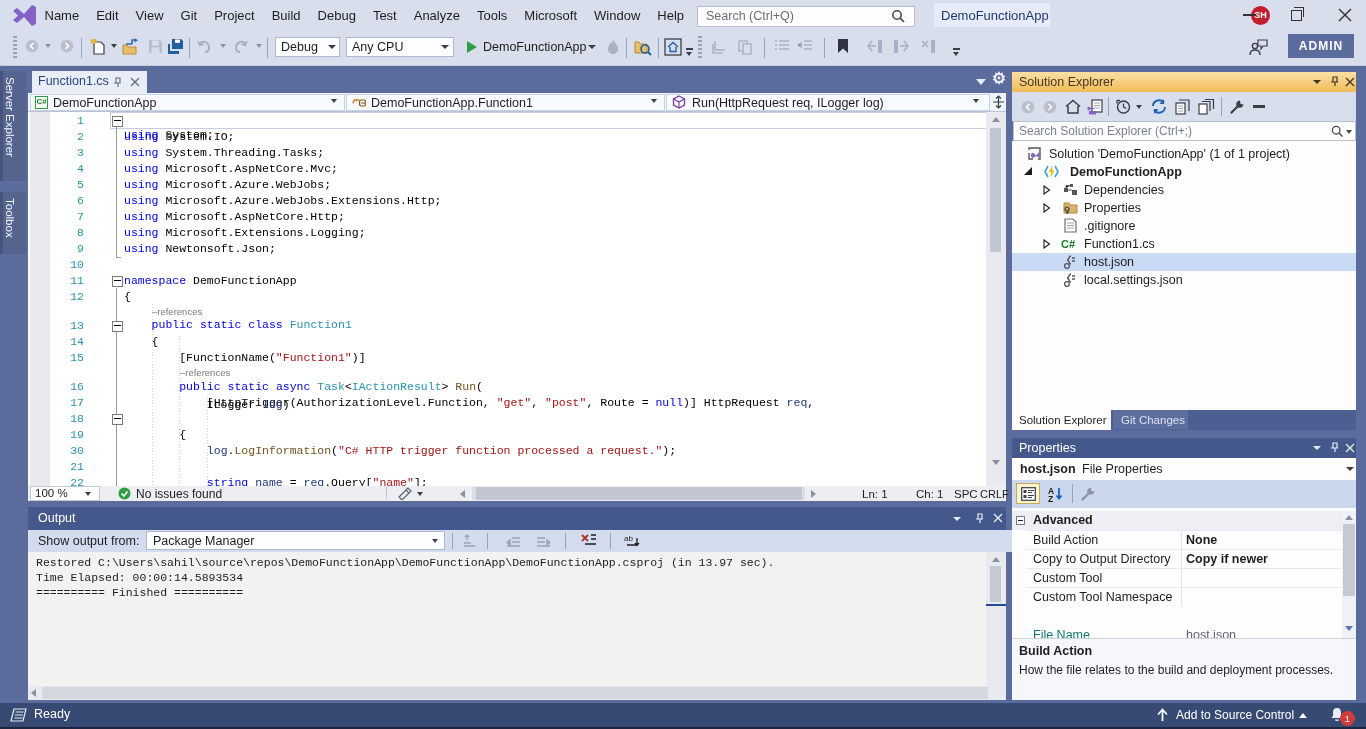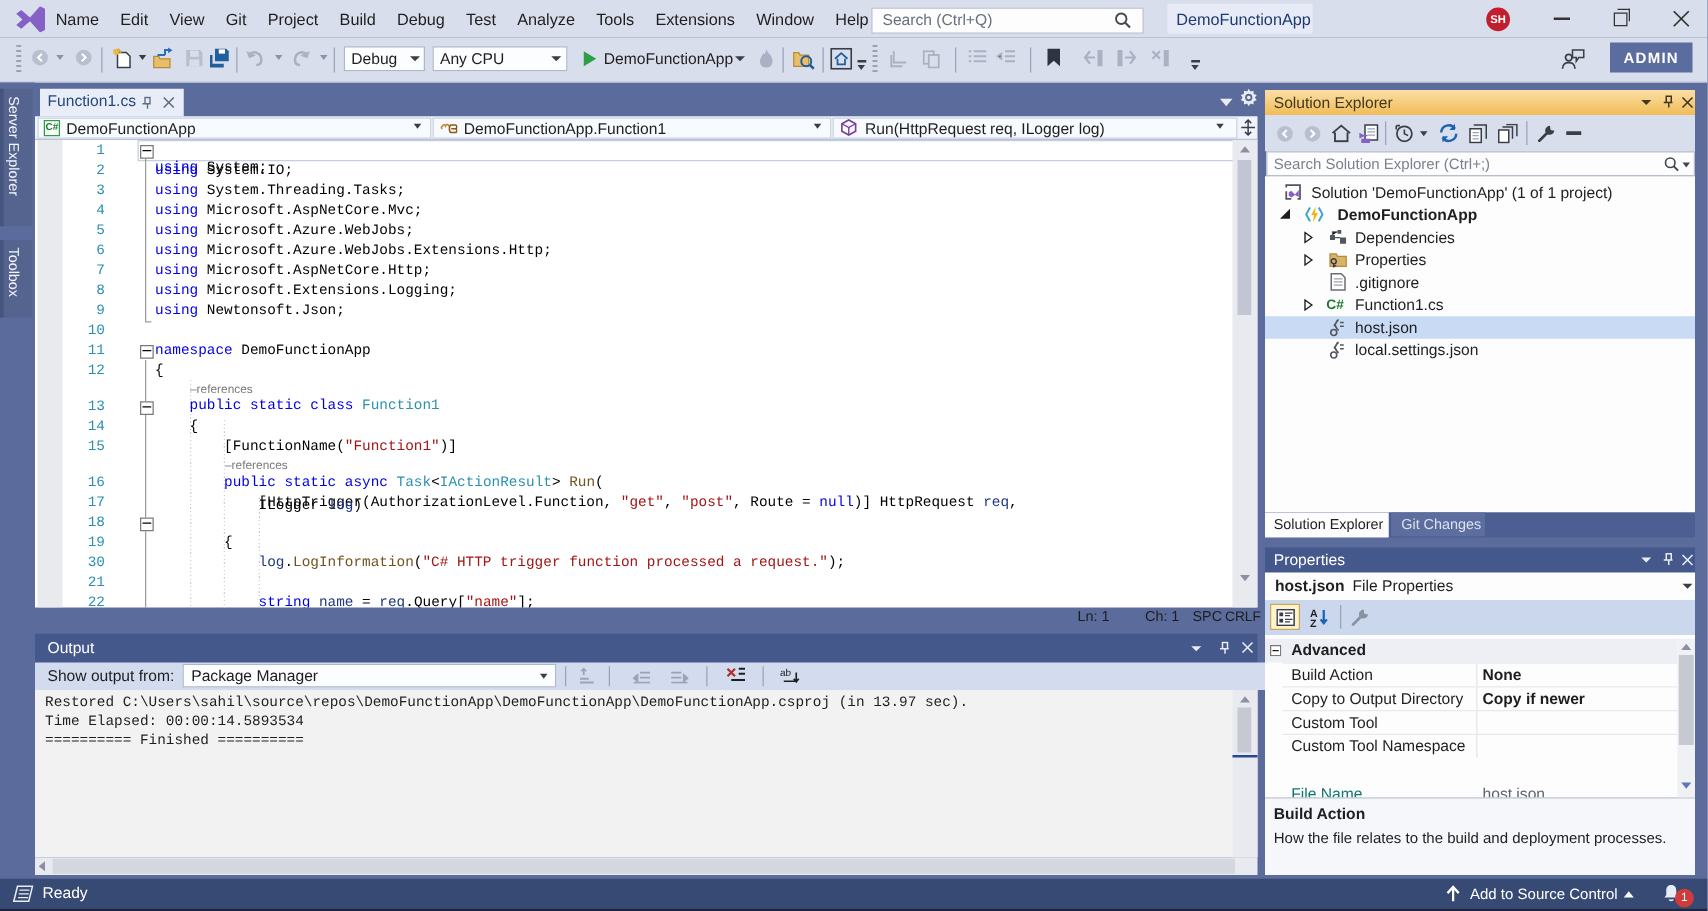--- a/index.html
+++ b/index.html
@@ -29,36 +29,36 @@
     <div style="padding:0 8.5px">Name</div>
       <div style="padding:0 8.5px">Edit</div>
       <div style="padding:0 8.5px">View</div>
     <div style="padding:0 8.5px">Git</div>
       <div style="padding:0 8.5px">Project</div>
       <div style="padding:0 8.5px">Build</div>
     <div style="padding:0 8.5px">Debug</div>
       <div style="padding:0 8.5px">Test</div>
       <div style="padding:0 8.5px">Analyze</div>
     <div style="padding:0 8.5px">Tools</div>
-      <div style="padding:0 8.5px">Extensions</div>
+      <div style="padding:0 8.5px">Microsoft</div>
       <div style="padding:0 8.5px">Window</div>
     <div style="padding:0 8.5px">Help</div>
   </div>
 
   <div class="abs" style="left:697px;top:6px;width:218px;height:21px;background:#FDFDFE;border:1px solid #B6BECF;box-sizing:border-box;"></div>
   <div class="abs" style="left:706px;top:9px;font-size:12.5px;color:#68707E;">Search (Ctrl+Q)</div>
   <svg class="abs" style="left:891px;top:9px" width="15" height="15" viewBox="0 0 15 15">
     <circle cx="6" cy="6" r="4.2" fill="none" stroke="#43484F" stroke-width="1.5"></circle>
     <line x1="9.2" y1="9.2" x2="13" y2="13" stroke="#43484F" stroke-width="1.7"></line>
   </svg>
 
   <div class="abs" style="left:934px;top:3px;width:116px;height:24px;background:#E7EBF7;"></div>
   <div class="abs" style="left:941px;top:8px;font-size:13px;color:#1F3A6E;">DemoFunctionApp</div>
 
-  <div class="abs" style="left:1189px;top:6px;width:19px;height:19px;border-radius:50%;background:#C11E2E;color:#fff;font-size:9px;font-weight:bold;text-align:center;line-height:19px;">SH</div>
+  <div class="abs" style="left:1251px;top:6px;width:19px;height:19px;border-radius:50%;background:#C11E2E;color:#fff;font-size:9px;font-weight:bold;text-align:center;line-height:19px;">SH</div>
 
   <div class="abs" style="left:1243px;top:14px;width:13px;height:1.5px;background:#333;"></div>
   <div class="abs" style="left:1291px;top:10px;width:9px;height:9px;border:1.2px solid #333;"></div>
   <div class="abs" style="left:1294px;top:7px;width:9px;height:9px;border-top:1.2px solid #333;border-right:1.2px solid #333;"></div>
   <svg class="abs" style="left:1338px;top:8px" width="14" height="14" viewBox="0 0 14 14">
     <line x1="1" y1="1" x2="13" y2="13" stroke="#333" stroke-width="1.4"></line>
     <line x1="13" y1="1" x2="1" y2="13" stroke="#333" stroke-width="1.4"></line>
   </svg>
 
   <div class="abs" id="toolbar" style="left:0;top:30px;width:1366px;height:36px;background:#D9DEEC;border-bottom:1px solid #C3CADC;box-sizing:border-box;"></div>
@@ -307,20 +307,40 @@
       <div class="cl" style="top:363px">            <span class="kw">string</span> <span class="pa">name</span> = <span class="pa">req</span>.Query[<span class="st">"name"</span>];</div>
 
       <div class="abs" style="left:958px;top:0;width:20px;height:374px;background:#E9EAF0;">
         <div class="abs" style="left:6px;top:5px;width:0;height:0;border-left:4px solid transparent;border-right:4px solid transparent;border-bottom:5px solid #8A90A0;"></div>
         <div class="abs" style="left:4px;top:16px;width:11px;height:124px;background:#C2C5D2;"></div>
         <div class="abs" style="left:6px;top:348px;width:0;height:0;border-left:4px solid transparent;border-right:4px solid transparent;border-top:5px solid #8A90A0;"></div>
       </div>
     </div>
   </div>
 
+  <div class="abs" style="left:28px;top:486px;width:978px;height:15px;background:#EDEEF2;" id="edbar">
+    <div class="abs" style="left:2px;top:0px;width:70px;height:15px;background:#FDFDFE;border:1px solid #C3C8D4;box-sizing:border-box;"></div>
+    <div class="abs" style="left:7px;top:1px;font-size:11.5px;color:#1e1e1e;">100 %</div>
+    <div class="abs tri-d" style="left:57px;top:6px;border-top-color:#3A3E46;border-left-width:3.5px;border-right-width:3.5px;"></div>
+    <svg class="abs" style="left:90px;top:1px" width="13" height="13" viewBox="0 0 13 13">
+      <circle cx="6.5" cy="6.5" r="6" fill="#2F9E44"></circle>
+      <path d="M3.5 6.5 L5.8 9 L9.5 4.5" fill="none" stroke="#fff" stroke-width="1.6"></path>
+    </svg>
+    <div class="abs" style="left:108px;top:1px;font-size:12px;color:#1e1e1e;">No issues found</div>
+    <div class="sep-v" style="left:358px;top:1px;height:13px;background:#C3C8D4;"></div>
+    <svg class="abs" style="left:370px;top:1px" width="14" height="13" viewBox="0 0 14 13">
+      <path d="M1 10 L8 3 L11 6 L4 13 Z M8 3 L10 1 L13 4 L11 6" fill="none" stroke="#5A616E" stroke-width="1.2"></path>
+    </svg>
+    <div class="abs tri-d" style="left:389px;top:6px;border-top-color:#3A3E46;border-left-width:3.5px;border-right-width:3.5px;"></div>
+
+    <div class="abs" style="left:432px;top:4px;width:0;height:0;border-top:4px solid transparent;border-bottom:4px solid transparent;border-right:5px solid #8A90A0;"></div>
+    <div class="abs" style="left:444px;top:1px;width:333px;height:13px;background:#DCDEE6;"></div>
+    <div class="abs" style="left:448px;top:1px;width:326px;height:13px;background:#C2C5D2;"></div>
+    <div class="abs" style="left:783px;top:4px;width:0;height:0;border-top:4px solid transparent;border-bottom:4px solid transparent;border-left:5px solid #8A90A0;"></div>
+  </div>
   <div class="abs" style="left:862px;top:488px;font-size:11.5px;color:#1e1e1e;">Ln: 1</div>
   <div class="abs" style="left:916px;top:488px;font-size:11.5px;color:#1e1e1e;">Ch: 1</div>
   <div class="abs" style="left:954px;top:488px;font-size:11.5px;color:#1e1e1e;">SPC</div>
   <div class="abs" style="left:980px;top:488px;font-size:11px;color:#1e1e1e;">CRLF</div>
 
   <div class="abs" style="left:28px;top:507px;width:978px;height:36px;background:#44588C;" id="outhead">
     <div class="abs" style="left:10px;top:4px;font-size:12.5px;color:#FFFFFF;">Output</div>
     <div class="abs tri-d" style="left:925px;top:10px;border-top-color:#E8ECF5;border-left-width:4px;border-right-width:4px;"></div>
     <svg class="abs" style="left:946px;top:6px" width="11" height="11" viewBox="0 0 11 11">
       <path d="M4 1 L8 1 L8 6 L4 6 Z M6 6 L6 10 M2 6 L9 6" fill="none" stroke="#E8ECF5" stroke-width="1.2"></path>

